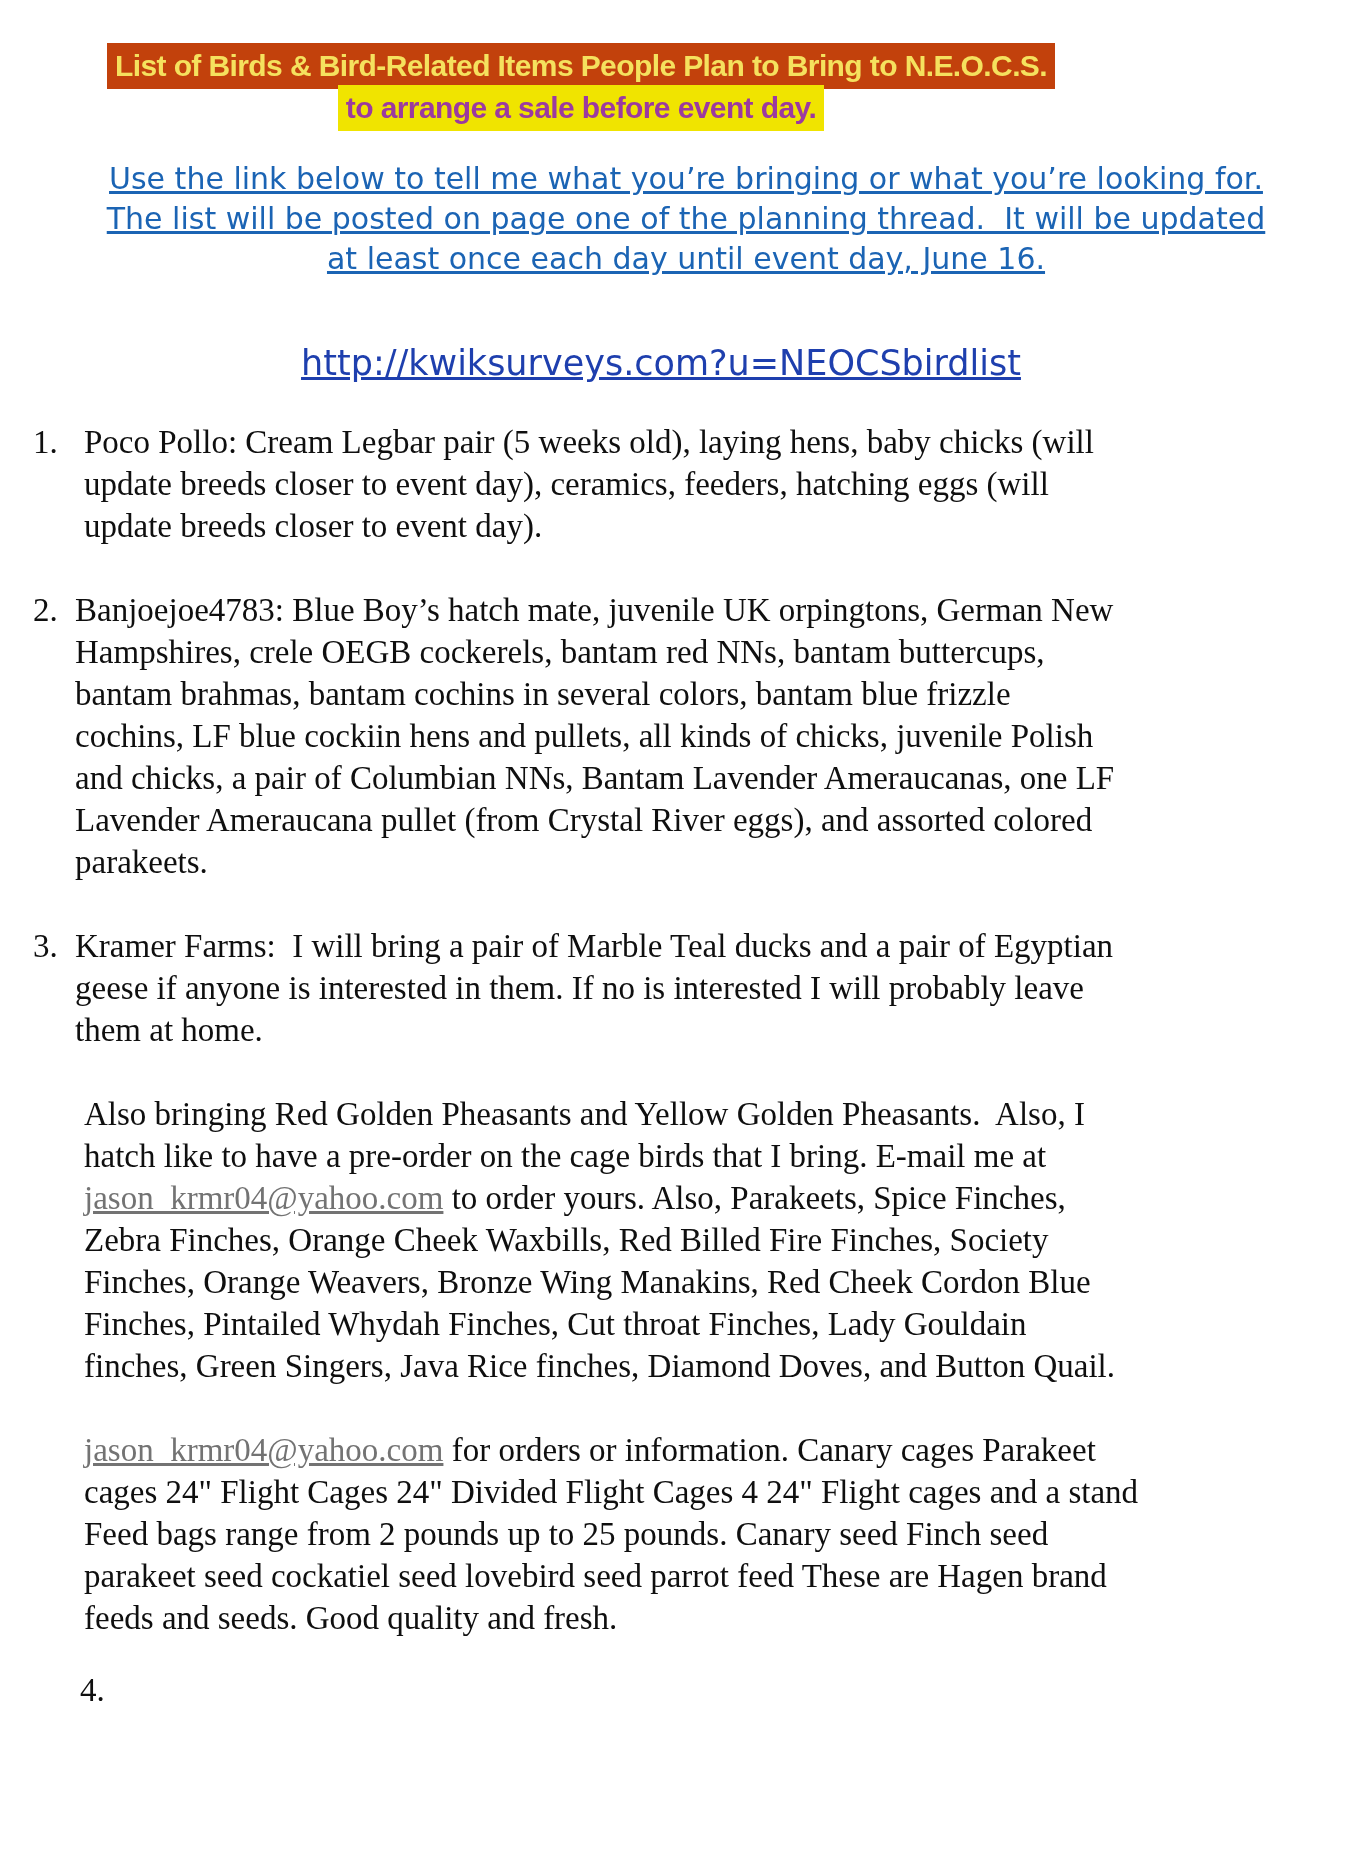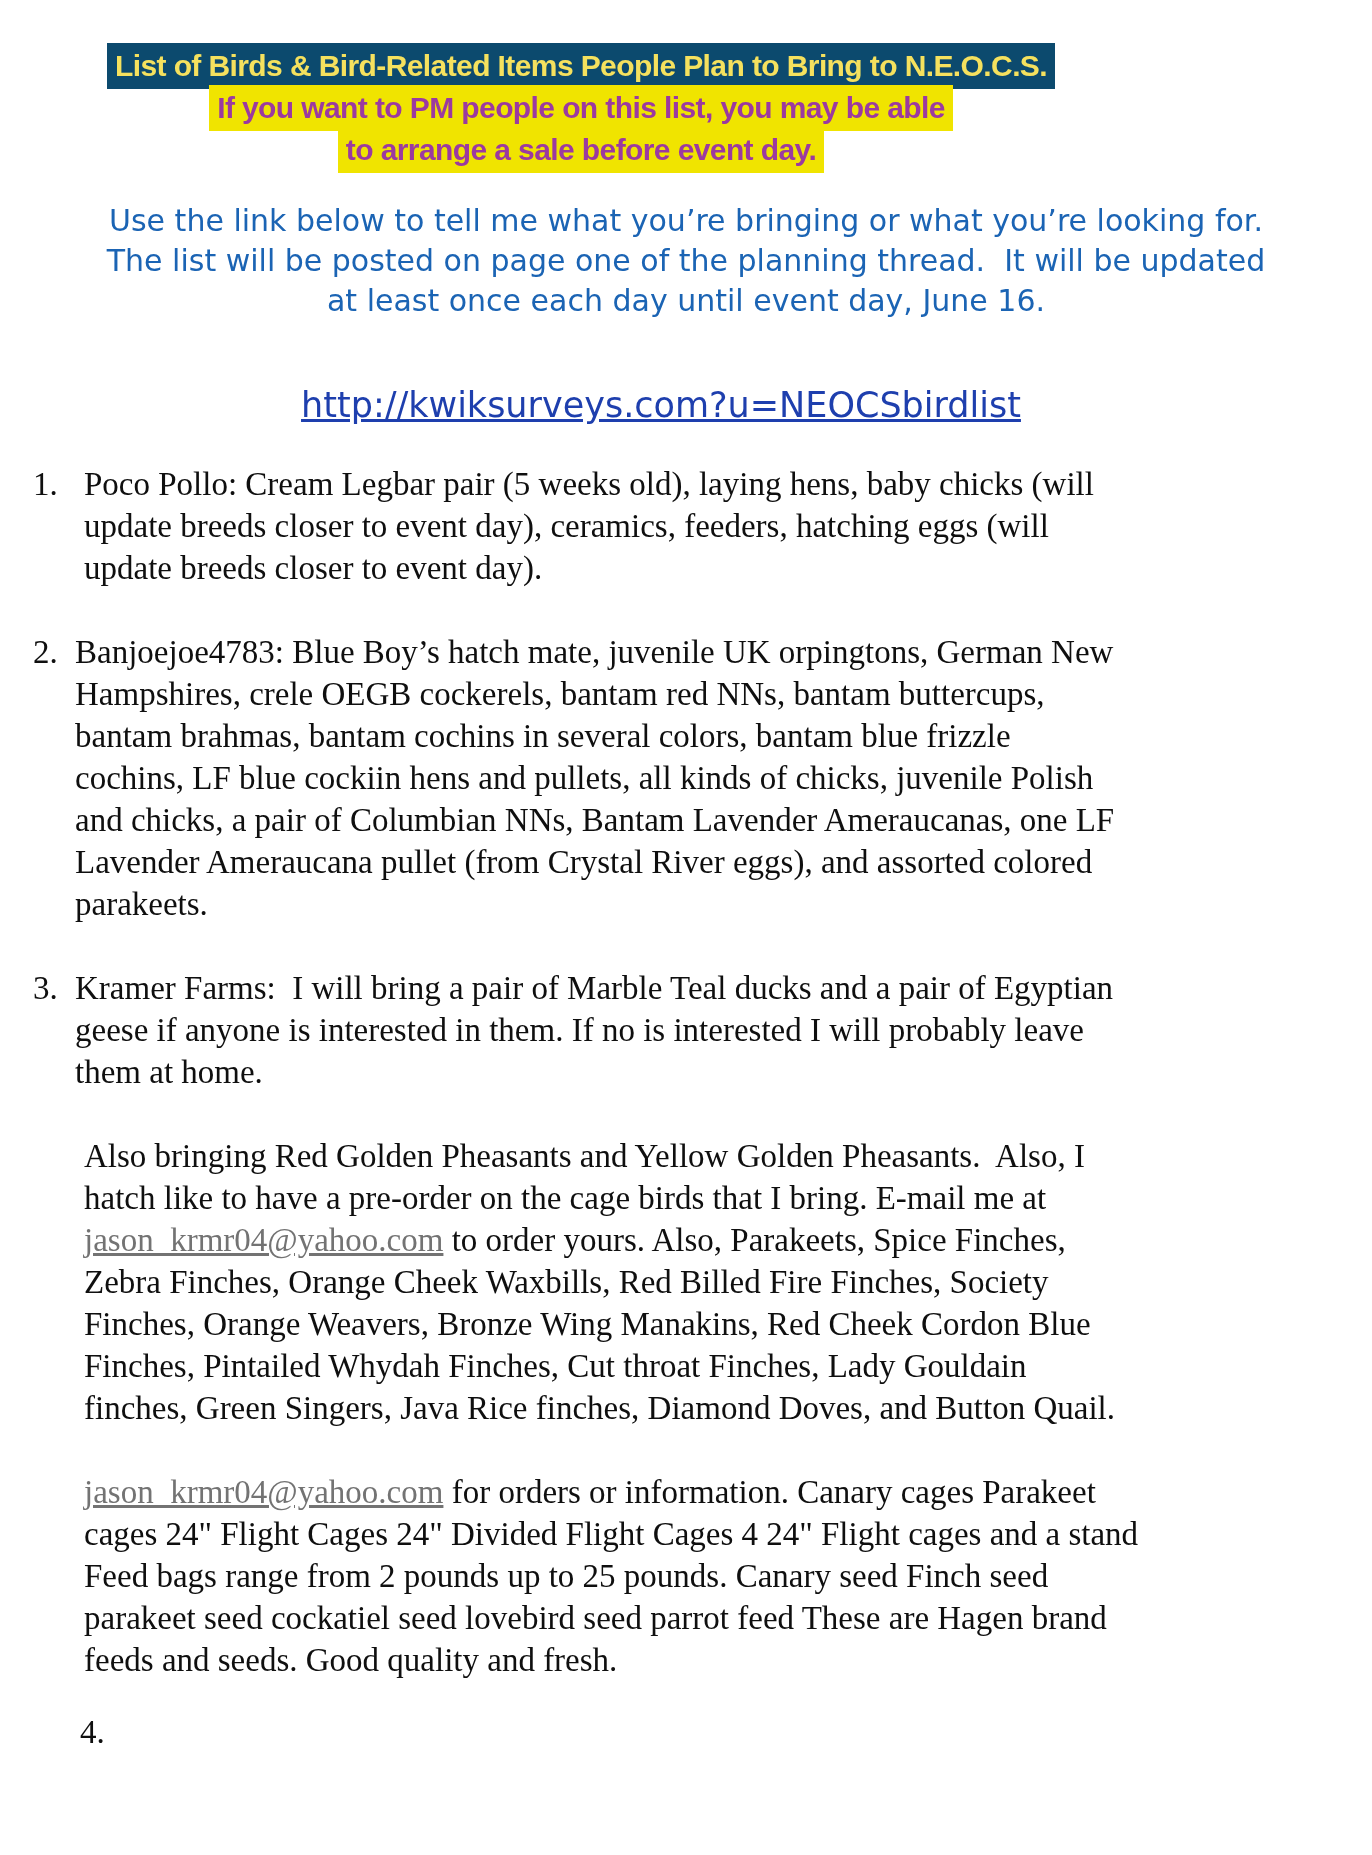--- a/index.html
+++ b/index.html
@@ -6,27 +6,27 @@
   body{width:1372px;height:1855px;overflow:hidden;position:relative;
        font-family:"Liberation Sans",sans-serif;}
   .page{width:1372px;height:1855px;}
 
   
   .header{width:1162px;margin:0;padding-top:45px;text-align:center;
           font-family:"Liberation Sans",sans-serif;font-weight:700;
           font-size:30px;letter-spacing:-0.6px;}
   .hrow{height:42px;line-height:42px;white-space:nowrap;}
   .hl{padding:6px 8px 7px 8px;}
-  .hl-purplebg{background:#0c4a6e;color:#F5E15E;}
+  .hl-purplebg{background:#c2410c;color:#F5E15E;}
   .hl-yellowbg{background:#F0E400;color:#9B3AA0;}
 
   
   .intro{margin-top:30px;width:1372px;text-align:center;
          font-family:"DejaVu Sans",sans-serif;font-size:30px;line-height:40px;
-         color:#1B64B4;white-space:pre-wrap;}
+         color:#1B64B4;white-space:pre-wrap;text-decoration:underline;}
   .link-row{margin-top:62px;width:1322px;text-align:center;
             font-family:"DejaVu Sans",sans-serif;font-size:35px;line-height:44px;}
   .link-row a{color:#1E3FAE;text-decoration:underline;cursor:pointer;}
 
   
   .body-list{font-family:"Liberation Serif",serif;font-size:33px;line-height:42px;
              color:#0F0F0F;}
   .item{display:flex;margin-left:33px;}
   .item .num{width:42px;flex:0 0 42px;}
   .item .itext{width:1260px;white-space:pre-wrap;font-family:Liberation Serif, serif;}
@@ -37,21 +37,20 @@
   .para a, .itext a{color:#737373;text-decoration:underline;cursor:pointer;}
   .item-last{margin-top:30px;margin-left:80px;}
 </style>
 </head>
 <body>
 
 <div class="page">
 
   <div class="header">
     <div class="hrow"><span class="hl hl-purplebg">List of Birds &amp; Bird-Related Items People Plan to Bring to N.E.O.C.S.</span></div>
-    <div class="hrow"><span class="hl hl-yellowbg">If you want to PM people on this list, you may be able</span></div>
     <div class="hrow"><span class="hl hl-yellowbg">to arrange a sale before event day.</span></div>
   </div>
 
   <div class="intro">Use the link below to tell me what you’re bringing or what you’re looking for.
 The list will be posted on page one of the planning thread.  It will be updated
 at least once each day until event day, June 16.</div>
 
   <div class="link-row"><a>http://kwiksurveys.com?u=NEOCSbirdlist</a></div>
 
   <div class="body-list">

